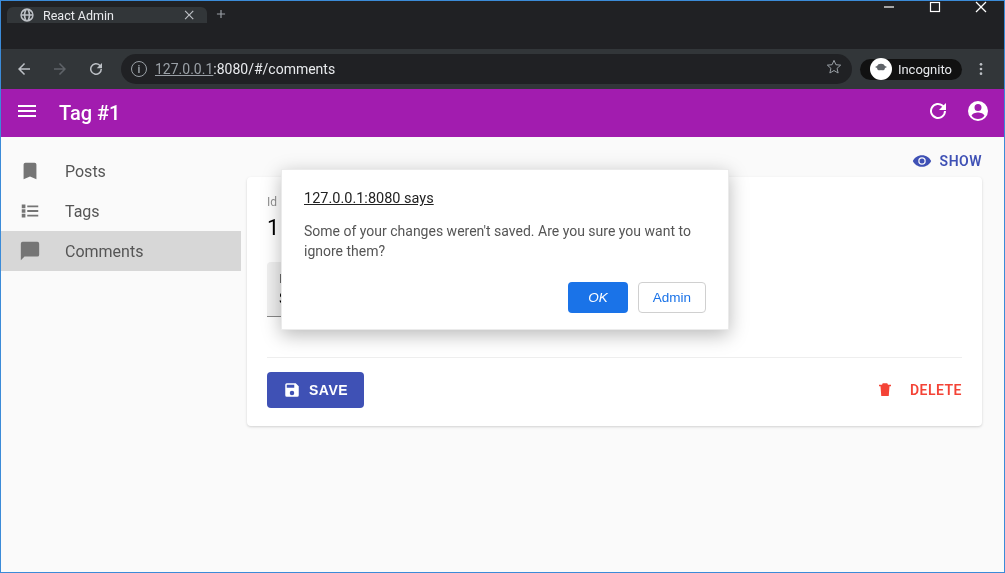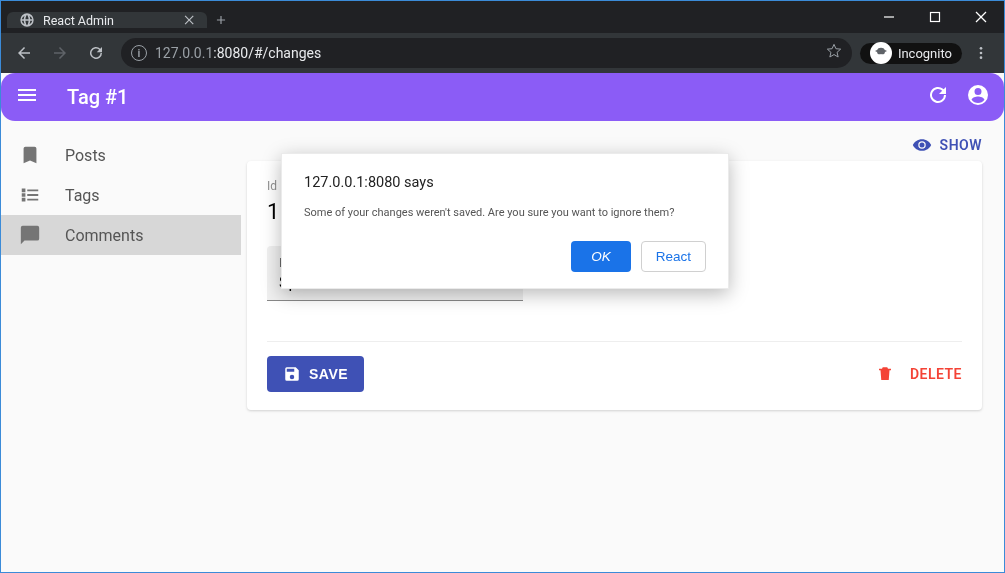--- a/index.html
+++ b/index.html
@@ -1,45 +1,45 @@
 <!DOCTYPE html>
 <html><head>
 <meta charset="utf-8">
 <style>
   * { box-sizing: border-box; margin: 0; padding: 0; }
   html, body { width: 1005px; height: 573px; overflow: hidden; font-family: -apple-system, BlinkMacSystemFont, "Segoe UI", Roboto, Arial, sans-serif; background: #fff; }
   
   
   .browser-chrome { width: 1005px; height: 573px; background: #fff; border: 1px solid #3b8bd8; display: flex; flex-direction: column; position: relative; }
-  .titlebar { height: 32px; background: #202124; display: flex; align-items: center; }
+  .titlebar { height: 48px; background: #202124; display: flex; align-items: flex-start; }
   .tab { display: flex; align-items: center; background: #323639; color: #e8eaed; padding: 0 10px 0 12px; gap: 8px; font-size: 12.5px; min-width: 200px; border-top-left-radius: 6px; border-top-right-radius: 6px; margin-top: 6px; margin-left: 6px; }
   .favicon { width: 16px; height: 16px; fill: #bdc1c6; }
   .tab-close { width: 14px; height: 14px; fill: #bdc1c6; }
   .newtab { display: flex; align-items: center; justify-content: center; width: 28px; margin-top: 6px; }
   .newtab svg { width: 14px; height: 14px; fill: #9aa0a6; }
   .win-controls { margin-left: auto; display: flex; }
   .win-btn { width: 46px; display: flex; align-items: center; justify-content: center; color: #fff; }
   .win-btn svg { width: 12px; height: 12px; stroke: #fff; fill: none; stroke-width: 1.2; }
   
   .toolbar { height: 40px; background: #323639; display: flex; align-items: center; padding: 0 6px; gap: 2px; }
   .nav-btn { width: 34px; height: 30px; display:flex; align-items:center; justify-content:center; }
   .nav-btn svg { width: 18px; height: 18px; fill: #bdc1c6; }
   .nav-btn.disabled svg { fill: #5f6368; }
   .omnibox { flex: 1; height: 30px; background: #202124; border-radius: 15px; display: flex; align-items: center; padding: 0 10px; gap: 8px; margin: 0 6px; }
   .omni-icon { width: 16px; height: 16px; border-radius: 50%; border: 1.5px solid #9aa0a6; display:flex; align-items:center; justify-content:center; color:#9aa0a6; font-size:11px; font-weight:600; }
   .url { color: #e8eaed; font-size: 14px; }
-  .url .muted { color: #9aa0a6; }
+  .url .muted { color: #9aa0a6; text-decoration: underline; }
   .star svg { width: 16px; height: 16px; fill: #9aa0a6; }
   .incog-badge { height: 21px; background: #111; border-radius: 14px; display:flex; align-items:center; gap:6px; padding: 0 10px; color: #e8eaed; font-size: 13px; }
   .incog-badge .ic { width: 22px; height: 22px; border-radius: 50%; background:#fff; display:flex; align-items:center; justify-content:center; }
   .menu-dots svg { width: 16px; height: 16px; fill: #bdc1c6; }
   
   
   .app { flex: 1; display: flex; flex-direction: column; background: #fafafa; position: relative; }
-  .appbar { height: 48px; background: #8b5cf6; color: #fff; display: flex; align-items: center; padding: 0 14px; gap: 28px; border-radius: 14px; }
+  .appbar { height: 48px; background: #a21caf; color: #fff; display: flex; align-items: center; padding: 0 14px; gap: 20px; }
   .appbar .menu svg { width: 24px; height: 24px; fill: #fff; }
   .appbar .title { font-size: 20px; font-weight: 500; }
   .appbar-right { margin-left: auto; display: flex; gap: 16px; }
   .appbar-right svg { width: 24px; height: 24px; fill: #fff; }
   
   .body { flex: 1; display: flex; }
   .sidebar { width: 240px; background: #fafafa; padding-top: 14px; }
   .nav-item { height: 40px; display: flex; align-items: center; padding: 0 18px; gap: 24px; color: #555; font-size: 16px; }
   .nav-item.active { background: #d7d7d7; }
   .nav-item svg { width: 22px; height: 22px; fill: #757575; }
@@ -56,22 +56,22 @@
   .tf label { font-size:12px; color: rgba(0,0,0,.55); }
   .tf input { border:none; background:transparent; font-size:16px; width:100%; outline:none; padding: 2px 0 4px; font-family:inherit; }
   .card-actions { display:flex; margin-top:40px; border-top:1px solid #eee; padding-top:14px; }
   .save-btn { background:#3f51b5; color:#fff; border:none; border-radius:4px; padding: 9px 16px; font-size:14px; font-weight:600; letter-spacing:.5px; display:flex; align-items:center; gap:8px; }
   .save-btn svg { width:18px; height:18px; fill:#fff; }
   .delete-btn { margin-left:auto; color:#f44336; display:flex; align-items:center; gap:16px; font-size:14px; font-weight:600; letter-spacing:.5px; }
   .delete-btn svg { width:18px; height:18px; fill:#f44336; }
   
   
   .dialog { position:absolute; top:80px; left:280px; width:448px; background:#fff; box-shadow:0 5px 18px rgba(0,0,0,.28); border:1px solid rgba(0,0,0,.08); padding: 20px 22px 16px; z-index: 50; }
-  .dialog .d-title { font-size:14.5px; color:#222; }
-  .dialog .d-msg { font-size:11px; color:#555; margin-top: 14px; line-height:1.45; }
+  .dialog .d-title { font-size:14.5px; color:#222;text-decoration:underline; }
+  .dialog .d-msg { font-size:14px; color:#555; margin-top: 14px; line-height:1.45; }
   .dialog .d-actions { display:flex; justify-content:flex-end; gap:10px; margin-top:20px; }
   .d-ok { background:#1a73e8; color:#fff; border:none; border-radius:4px; padding: 7px 20px; font-size:13.5px; font-weight:500;font-style:italic; }
   .d-cancel { background:#fff; color:#1a73e8; border:1px solid #d0d0d0; border-radius:4px; padding: 7px 14px; font-size:13.5px; }
 </style>
 </head>
 <body>
 
 <div class="browser-chrome">
 
   <div class="titlebar">
@@ -121,21 +121,21 @@
         </svg>
       </div>
     <div class="nav-btn">
         <svg viewBox="0 0 24 24">
           <path d="M17.65 6.35A8 8 0 1 0 20 12h-2a6 6 0 1 1-1.76-4.24L13 11h7V4z"></path>
         </svg>
       </div>
     <div class="omnibox">
       <div class="omni-icon">i</div>
       <div class="url">
-        <span class="muted">127.0.0.1</span><span>:8080/#/changes</span>
+        <span class="muted">127.0.0.1</span><span>:8080/#/comments</span>
       </div>
       <div class="star" style="margin-left:auto">
         <svg viewBox="0 0 24 24">
             <path d="m12 17.3-6.2 3.7 1.6-7L2 9.2l7.1-.6L12 2l2.9 6.6 7.1.6-5.4 4.8 1.6 7z" fill="none" stroke="#9aa0a6" stroke-width="1.5"></path>
           </svg>
       </div>
     </div>
     <div class="incog-badge">
       <div class="ic">
         <svg width="16" height="16" viewBox="0 0 24 24">
@@ -226,18 +226,18 @@
           </div>
         </div>
       </div>
     </div>
 
     <div class="dialog">
       <div class="d-title">127.0.0.1:8080 says</div>
       <div class="d-msg">Some of your changes weren't saved. Are you sure you want to ignore them?</div>
       <div class="d-actions">
         <button class="d-ok">OK</button>
-        <button class="d-cancel">React</button>
+        <button class="d-cancel">Admin</button>
       </div>
     </div>
 
   </div>
 </div>
 
 </body></html>

